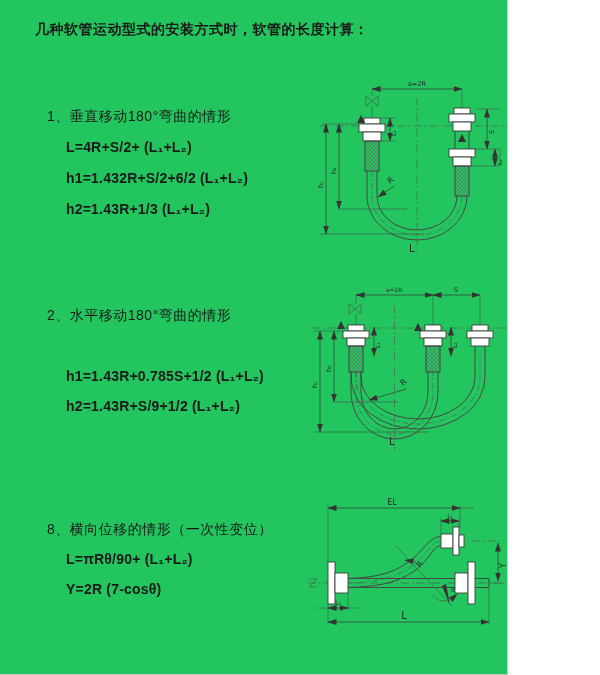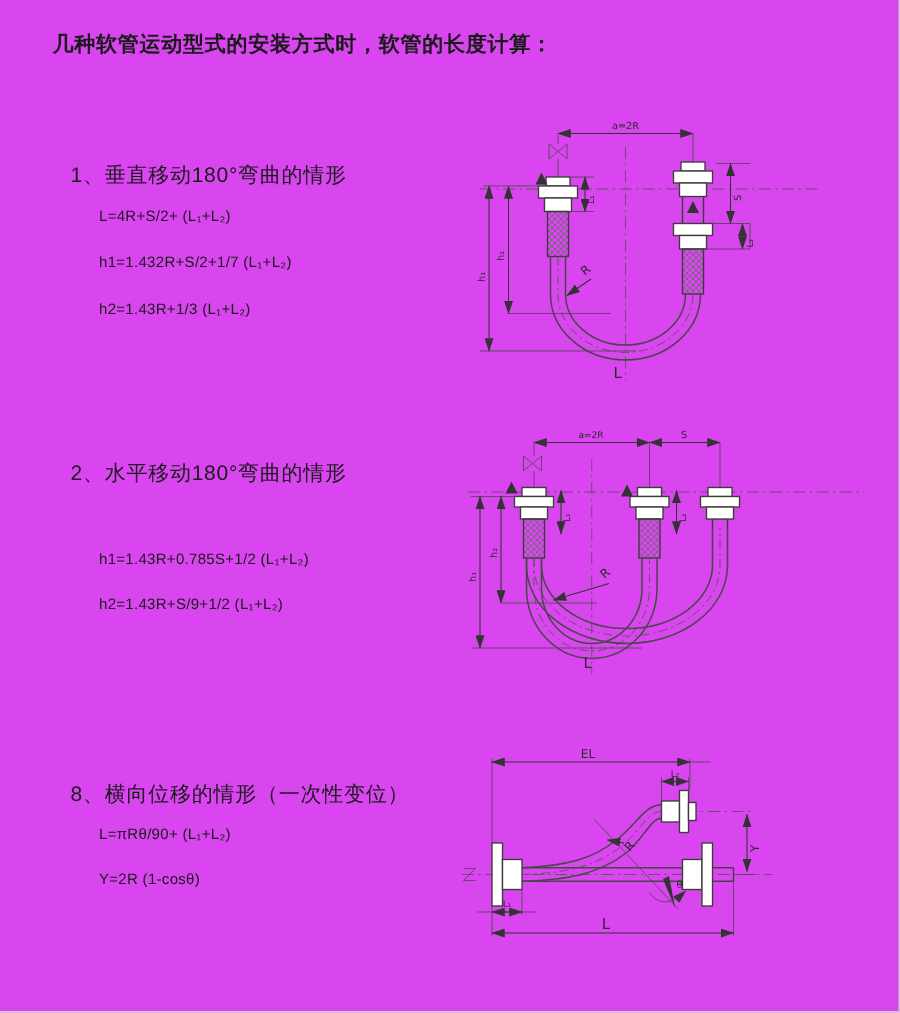--- a/index.html
+++ b/index.html
@@ -1,21 +1,21 @@
 <!DOCTYPE html>
 <html><head>
 <meta charset="utf-8">
 <style>
   html,body{margin:0;padding:0;background:#fff;}
-  .page{position:relative;width:600px;height:675px;background:#d946ef;overflow:hidden;
+  .page{position:relative;width:508px;height:675px;background:#22c55e;overflow:hidden;
         font-family:"Liberation Sans","DejaVu Sans",sans-serif;color:#1a1a1a;
         border-right:1px solid #c9c9c9;border-bottom:1px solid #c9c9c9;box-sizing:border-box;}
   .title{position:absolute;left:35px;top:21px;font-size:14px;font-weight:700;letter-spacing:.5px;}
   .sec-head{position:absolute;left:47px;font-size:14px;font-weight:400;letter-spacing:.5px;}
-  .formula{position:absolute;left:66px;font-size:10px;font-weight:400;letter-spacing:.2px;}
+  .formula{position:absolute;left:66px;font-size:14px;font-weight:700;letter-spacing:.2px;}
   svg{position:absolute;}
   svg text{font-family:"DejaVu Sans","Liberation Sans",sans-serif;fill:#2a2a2a;}
   .dline{stroke:#3c3c3c;stroke-width:.9;fill:none;}
   .thin{stroke:#4a4a4a;stroke-width:.55;fill:none;}
   .dim{stroke:#333;stroke-width:.7;fill:none;}
   .dash{stroke:#555;stroke-width:.6;fill:none;stroke-dasharray:8 3 1.5 3;}
   .hose{stroke:#474747;stroke-width:1;fill:none;}
   .hosec{stroke:#555;stroke-width:.6;fill:none;stroke-dasharray:6 2.5 1.5 2.5;}
   .frect{fill:#fffffe;stroke:#3c3c3c;stroke-width:.9;}
   .braid{stroke:#3c3c3c;stroke-width:.9;}
@@ -26,30 +26,30 @@
 </style>
 </head>
 <body>
 
 <div class="page">
 
   <div class="title">几种软管运动型式的安装方式时，软管的长度计算：</div>
 
   <div class="sec-head" style="top:108px">1、垂直移动180°弯曲的情形</div>
   <div class="formula" style="top:139px">L=4R+S/2+ (L₁+L₂)</div>
-  <div class="formula" style="top:170px">h1=1.432R+S/2+1/7 (L₁+L₂)</div>
+  <div class="formula" style="top:170px">h1=1.432R+S/2+6/2 (L₁+L₂)</div>
   <div class="formula" style="top:201px">h2=1.43R+1/3 (L₁+L₂)</div>
 
   <div class="sec-head" style="top:307px">2、水平移动180°弯曲的情形</div>
   <div class="formula" style="top:368px">h1=1.43R+0.785S+1/2 (L₁+L₂)</div>
   <div class="formula" style="top:398px">h2=1.43R+S/9+1/2 (L₁+L₂)</div>
 
   <div class="sec-head" style="top:521px">8、横向位移的情形（一次性变位）</div>
   <div class="formula" style="top:551px">L=πRθ/90+ (L₁+L₂)</div>
-  <div class="formula" style="top:581px">Y=2R (1-cosθ)</div>
+  <div class="formula" style="top:581px">Y=2R (7-cosθ)</div>
 
   <svg style="left:312px;top:76px" width="268" height="182" viewBox="0 0 268 182">
     <defs>
       <marker id="ar1" markerUnits="userSpaceOnUse" markerWidth="9" markerHeight="6" refX="8.5" refY="3" orient="auto-start-reverse">
         <path d="M0,0 L9,3 L0,6 Z" fill="#333"></path>
       </marker>
       <pattern id="hb1" patternUnits="userSpaceOnUse" width="4" height="4">
         <path d="M0,0 L4,4 M4,0 L0,4" stroke="#6b6b6b" stroke-width="0.6"></path>
       </pattern>
     </defs>

